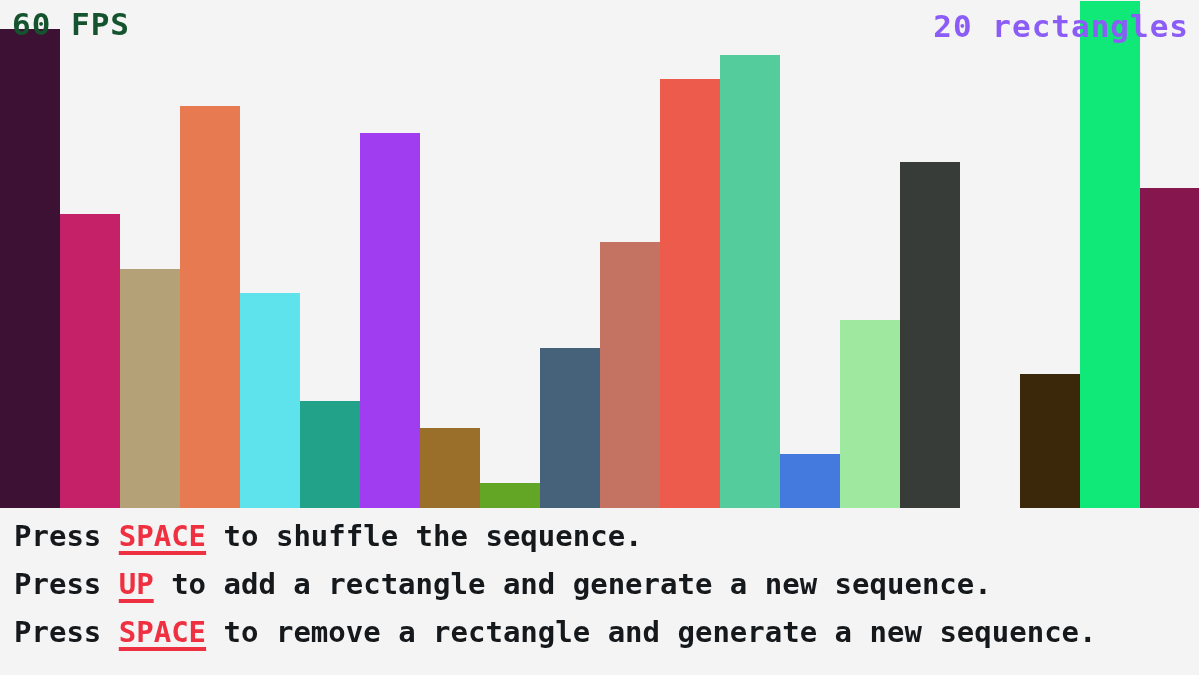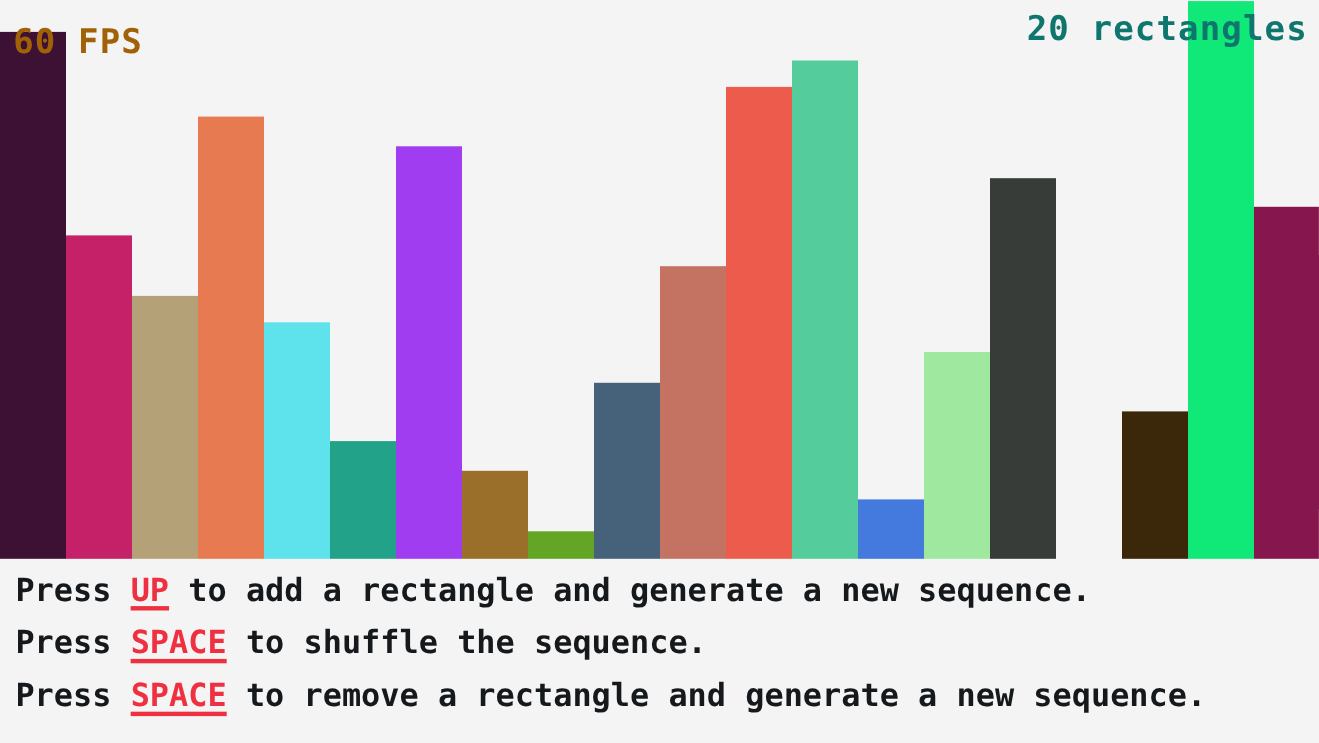--- a/index.html
+++ b/index.html
@@ -40,27 +40,27 @@
     font-family: "DejaVu Sans Mono", "Liberation Mono", monospace;
     font-weight: bold;
     font-size: 31px;
     letter-spacing: 1px;
     line-height: 1;
     white-space: nowrap;
     -webkit-font-smoothing: none;
   }
   #fps-label {
     left: 12px;
-    top: 23px;
-    color: #a16207;
+    top: 9px;
+    color: #14532d;
   }
   #count-label {
     right: 10px;
     top: 11px;
-    color: #0f766e;
+    color: #8b5cf6;
   }
 
   
   #instructions {
     position: absolute;
     left: 0;
     top: 512px;
     width: 1199px;
     padding-left: 14px;
     box-sizing: border-box;
@@ -106,18 +106,18 @@
       <div class="bar" style="left: 1020px; width: 60px; height: 134px; background: rgb(59, 39, 9);"></div>
       <div class="bar" style="left: 1080px; width: 60px; height: 507px; background: rgb(16, 232, 120);"></div>
       <div class="bar" style="left: 1140px; width: 60px; height: 320px; background: rgb(134, 23, 78);"></div>
     </div>
 
   <div class="hud" id="fps-label">60 FPS</div>
 
   <div class="hud" id="count-label">20 rectangles</div>
 
   <div id="instructions">
+      <div class="instruction-line"><span>Press </span><span class="key">SPACE</span><span> to shuffle the sequence.</span></div>
       <div class="instruction-line"><span>Press </span><span class="key">UP</span><span> to add a rectangle and generate a new sequence.</span></div>
-      <div class="instruction-line"><span>Press </span><span class="key">SPACE</span><span> to shuffle the sequence.</span></div>
       <div class="instruction-line"><span>Press </span><span class="key">SPACE</span><span> to remove a rectangle and generate a new sequence.</span></div>
     </div>
 
 </div>
 
 </body></html>

